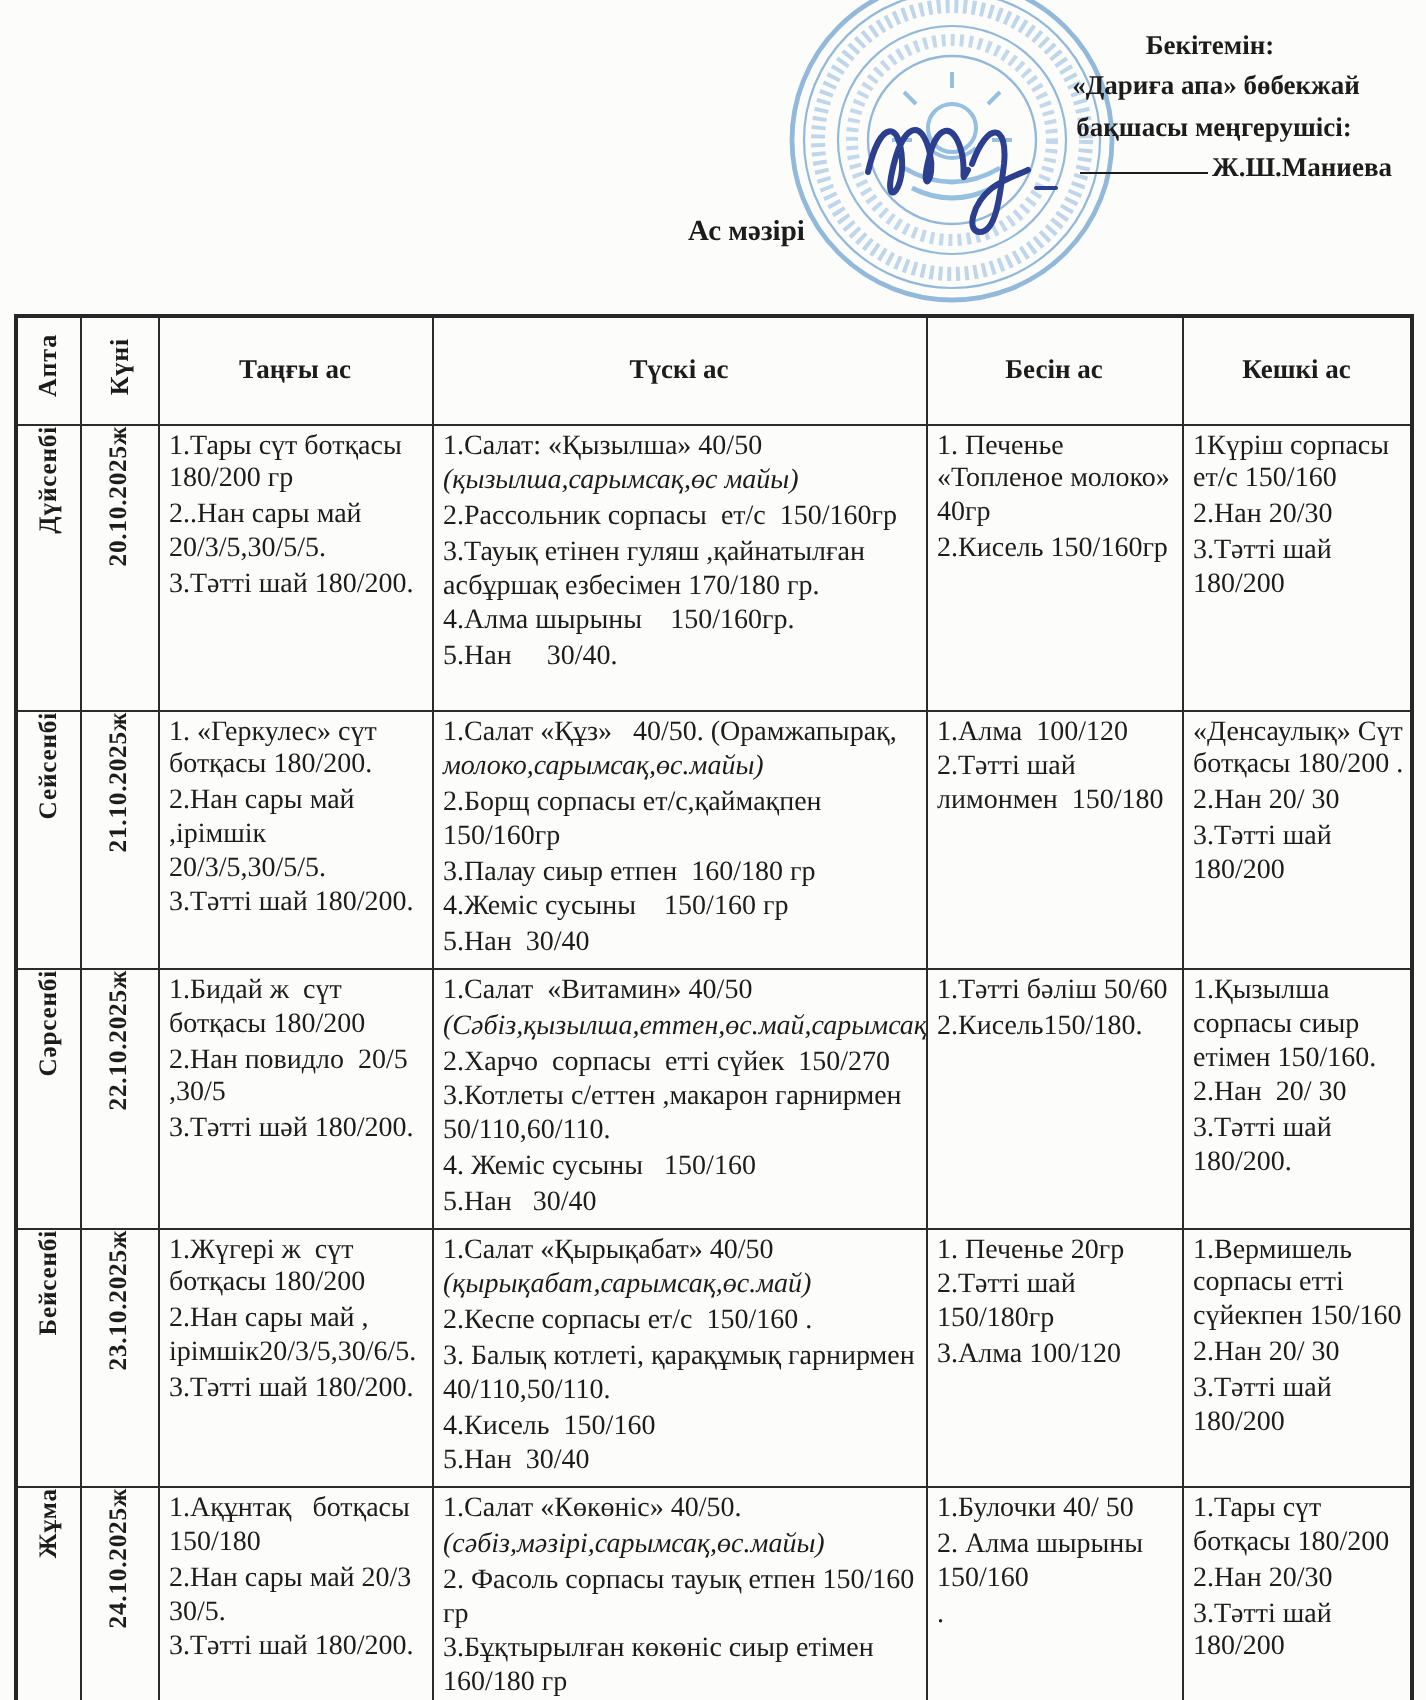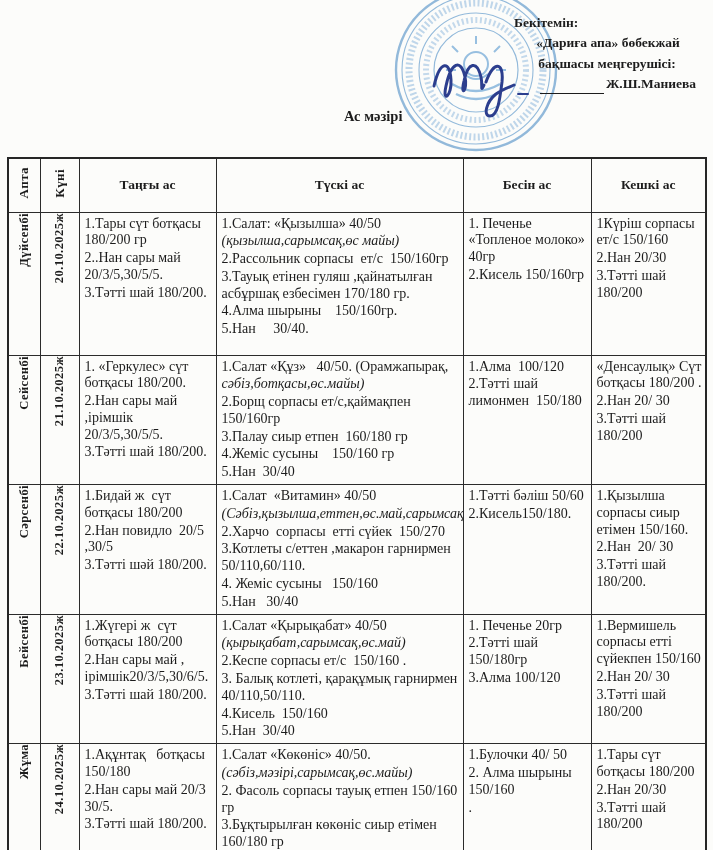--- a/index.html
+++ b/index.html
@@ -9,24 +9,24 @@
     position:relative; width:713px; height:850px; overflow:hidden;
     background:#fcfcfa; color:#1c1c1c;
     font-family:"Liberation Serif", serif;
   }
 
   
   .approve-block {
     position:absolute; top:13px; left:514px; width:182px; z-index:3;
     font-weight:bold; font-size:13.5px; line-height:1.5; white-space:nowrap;
   }
-  .approve-line1 { text-align:left; }
+  .approve-line1 { text-align:center; }
   .approve-line2 { text-align:center; padding-left:6px; }
   .approve-line3 { text-align:center; padding-left:4px; }
-  .approve-name  { display:flex; justify-content:flex-end; align-items:flex-end; }
+  .approve-name  { display:flex; justify-content:flex-end; }
   .sig-underline { display:inline-block; width:64px; height:1em; border-bottom:1.5px solid #1c1c1c; margin-right:2px; }
   .approve-date  { text-align:right; padding-right:10px; }
 
   .menu-title {
     position:absolute; top:108px; left:344px; z-index:3;
     font-weight:bold; font-size:14.5px;
   }
 
   
   .stamp { position:absolute; left:388px; top:-18px; width:176px; height:176px; z-index:1; opacity:.92; }
@@ -151,21 +151,21 @@
     <tr class="r2">
       <td class="vcell"><span class="vert">Сейсенбі</span></td>
       <td class="vcell"><span class="vert">21.10.2025ж</span></td>
       <td class="cell">
             <div class="line">1. «Геркулес» сүт ботқасы 180/200.</div>
             <div class="line">2.Нан сары май ,ірімшік 20/3/5,30/5/5.</div>
             <div class="line">3.Тәтті шай 180/200.</div>
           </td>
       <td class="cell">
             <div class="line">1.Салат «Құз»   40/50. (Орамжапырақ,</div>
-            <div class="line ital">сәбіз,ботқасы,өс.майы)</div>
+            <div class="line ital">молоко,сарымсақ,өс.майы)</div>
             <div class="line">2.Борщ сорпасы ет/с,қаймақпен 150/160гр</div>
             <div class="line">3.Палау сиыр етпен  160/180 гр</div>
             <div class="line">4.Жеміс сусыны    150/160 гр</div>
             <div class="line">5.Нан  30/40</div>
           </td>
       <td class="cell">
             <div class="line">1.Алма  100/120</div>
             <div class="line">2.Тәтті шай лимонмен  150/180</div>
           </td>
       <td class="cell">

